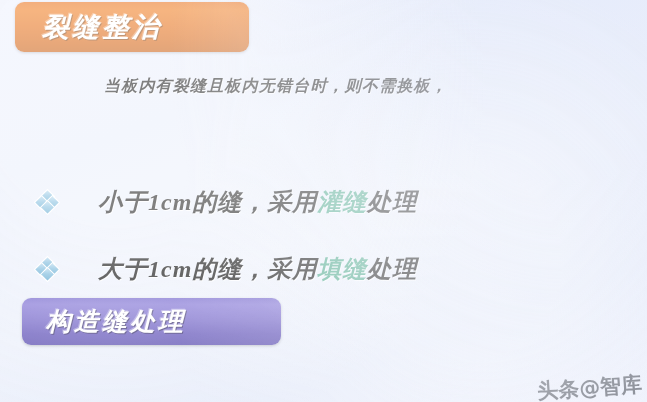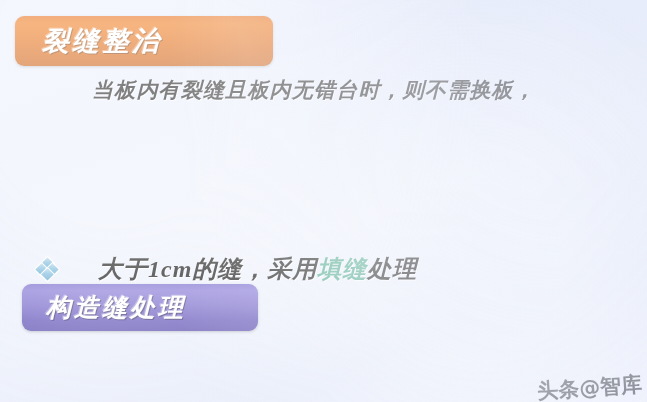--- a/index.html
+++ b/index.html
@@ -45,57 +45,57 @@
     font-style: italic;
     font-weight: 700;
     color: #ffffff;
     letter-spacing: 3px;
     white-space: nowrap;
     text-shadow: 1px 1px 0 rgba(0,0,0,.38), -1px -1px 0 rgba(255,255,255,.35);
   }
 
   #banner-crack {
     left: 15px;
-    top: 16px;
-    width: 258px;
+    top: 2px;
+    width: 234px;
     height: 50px;
     background: linear-gradient(180deg, #e8690f 0%, #ee7412 16%, #e4680c 48%, #d85f08 74%, #c95706 100%);
   }
   #banner-crack .banner-label {
     font-size: 27px;
     padding-left: 27px;
   }
 
   #banner-joint {
     left: 22px;
-    top: 284px;
-    width: 236px;
+    top: 298px;
+    width: 259px;
     height: 47px;
     background: linear-gradient(180deg, #7c6fcf 0%, #8b7ed8 14%, #7f72cd 46%, #6f62bf 76%, #6a5eb8 100%);
   }
   #banner-joint .banner-label {
     font-size: 25px;
     padding-left: 24px;
   }
 
   
   .body-text {
     position: absolute;
     font-family: "Liberation Serif", "DejaVu Serif", serif;
     font-style: italic;
     font-weight: 700;
     color: #121212;
     white-space: nowrap;
     text-shadow: 0.7px 0.7px 0 rgba(255,255,255,.85);
   }
 
   #para-line-1 {
-    left: 92px;
+    left: 104px;
     top: 76px;
-    font-size: 21px;
+    font-size: 16px;
     letter-spacing: 1.2px;
   }
   #para-line-2 {
     left: 33px;
     top: 118px;
     font-size: 25px;
     letter-spacing: 1.2px;
   }
 
   .bullet-row {
@@ -171,20 +171,31 @@
 <body>
 
 <div id="slide">
 
   <div class="banner" id="banner-crack">
     <span class="banner-label">裂缝整治</span>
   </div>
 
   <div class="body-text" id="para-line-1">当板内有裂缝且板内无错台时，则不需换板，</div>
 
+  <div class="bullet-row" id="bullet-row-1">
+    <span class="bullet-icon">
+      <i></i>
+        <i></i>
+        <i></i>
+        <i></i>
+    </span>
+    <span class="bullet-text">
+      <span>小于1cm的缝，采用</span><span class="hl-green">灌缝</span><span>处理</span>
+    </span>
+  </div>
 
   <div class="bullet-row" id="bullet-row-2">
     <span class="bullet-icon">
       <i></i>
         <i></i>
         <i></i>
         <i></i>
     </span>
     <span class="bullet-text">
       <span>大于1cm的缝，采用</span><span class="hl-green">填缝</span><span>处理</span>

